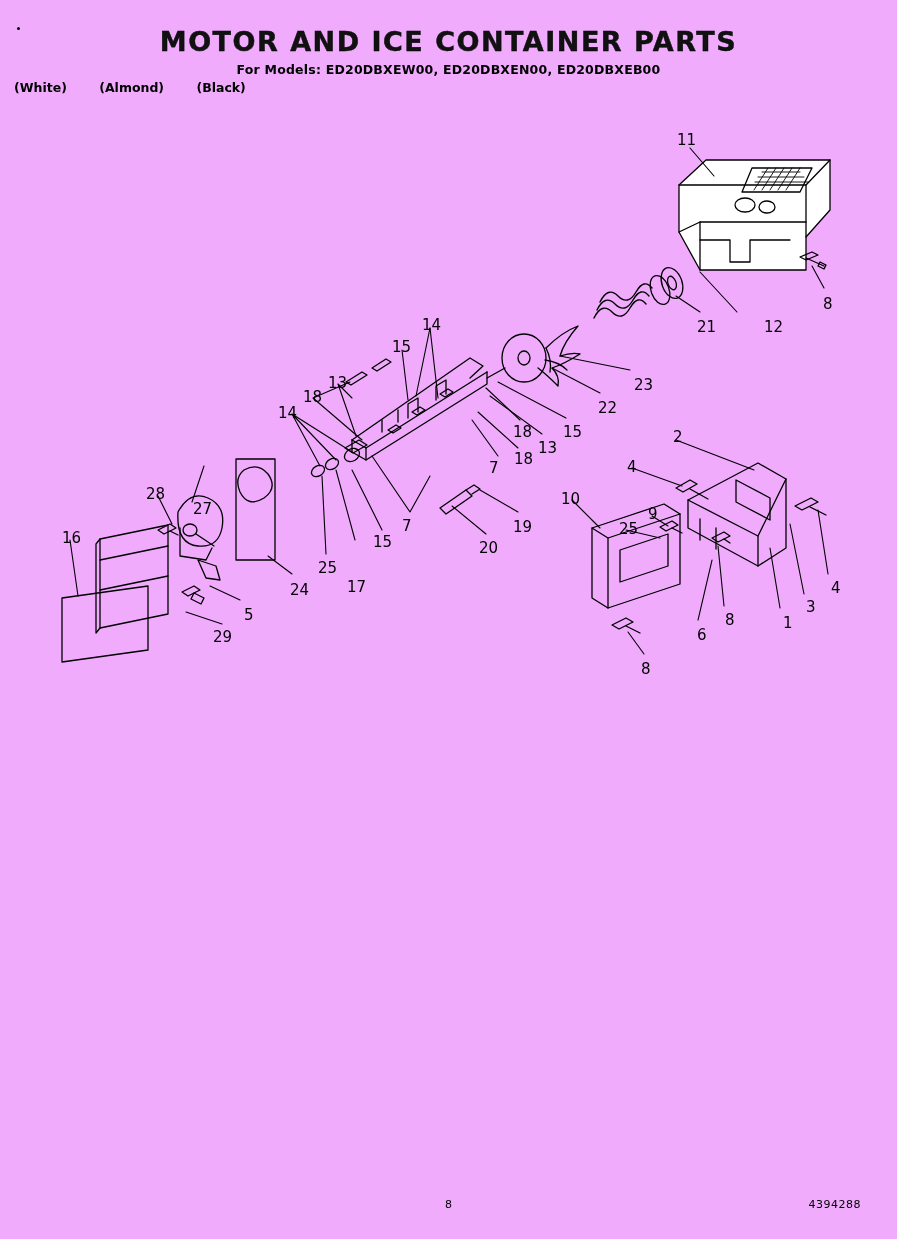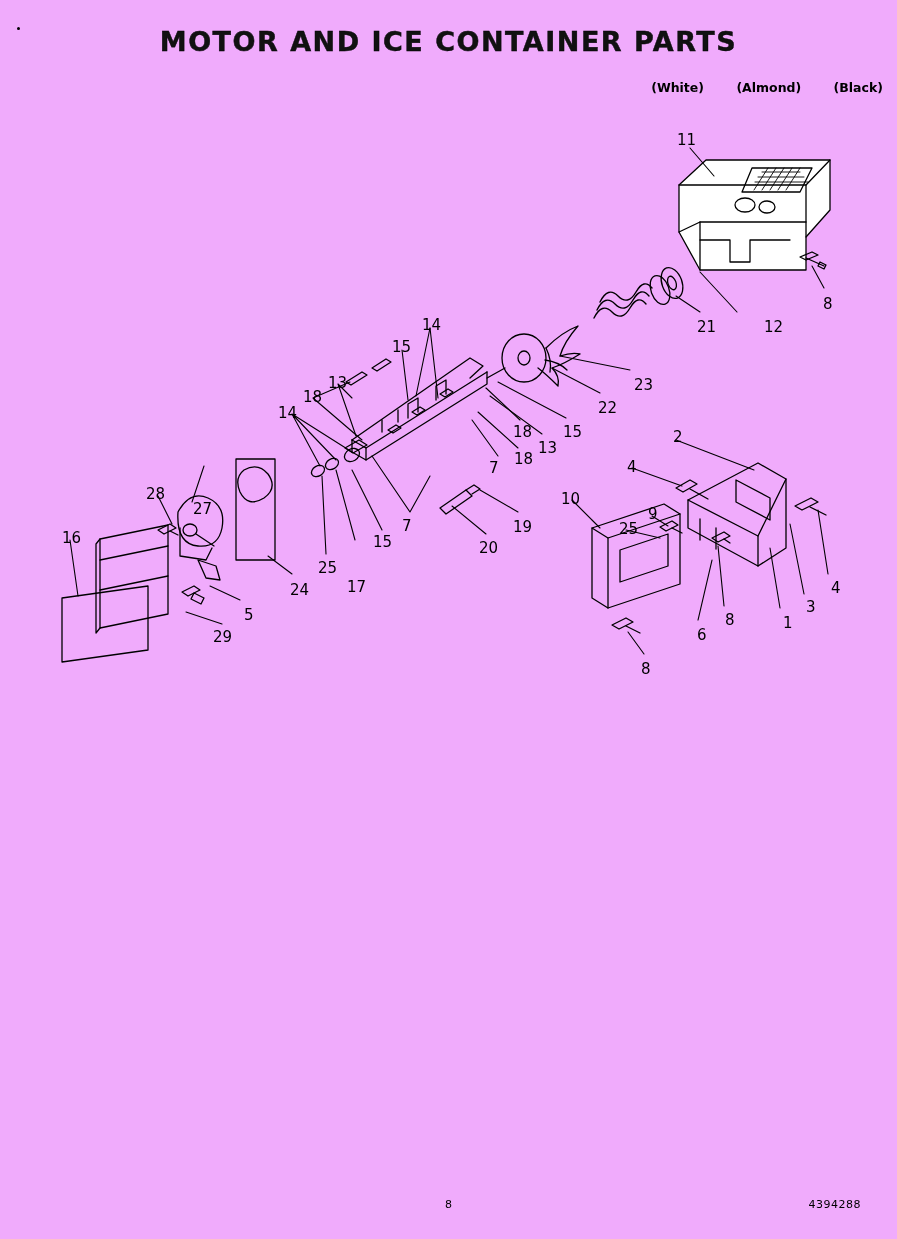--- a/index.html
+++ b/index.html
@@ -52,25 +52,24 @@
     letter-spacing: 0.2px;
   }
   .models-line .lbl {
     font-weight: bold;
   }
   .colors-line {
     position: absolute;
     left: 0;
     right: 0;
     top: 80px;
-    text-align: right;
+    text-align: left;
     font-size: 12.5px;
     font-weight: bold;
     font-family: "DejaVu Sans", sans-serif;
-    margin-left: 32px;
   }
   .colors-line span {
     display: inline-block;
     margin: 0 14px;
   }
   .page-number {
     position: absolute;
     left: 0;
     right: 0;
     top: 1198px;
@@ -106,20 +105,24 @@
 </style>
 </head>
 <body>
 
 <div id="page">
 
   <div class="corner-dot"></div>
 
   <div class="title">MOTOR AND ICE CONTAINER PARTS</div>
 
+  <div class="models-line">
+    <span class="lbl">For Models:</span>
+    <span>ED20DBXEW00, ED20DBXEN00, ED20DBXEB00</span>
+  </div>
 
   <div class="colors-line">
     <span>(White)</span>
     <span>(Almond)</span>
     <span>(Black)</span>
   </div>
 
   <svg id="artwork" viewBox="0 0 897 1239" xmlns="http://www.w3.org/2000/svg">
     <g fill="none" stroke="#000" stroke-width="1.3" stroke-linejoin="round" stroke-linecap="round">
 

